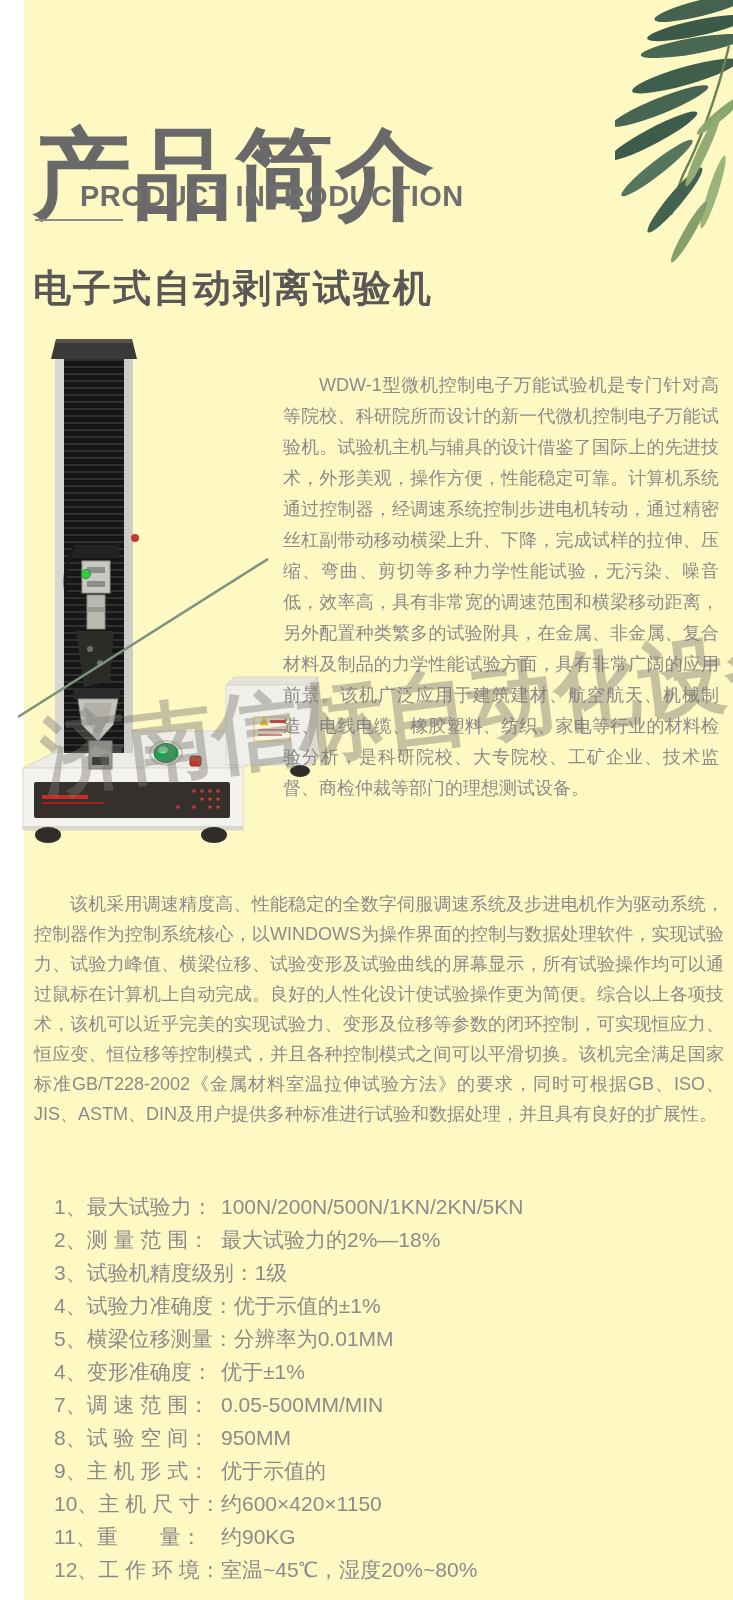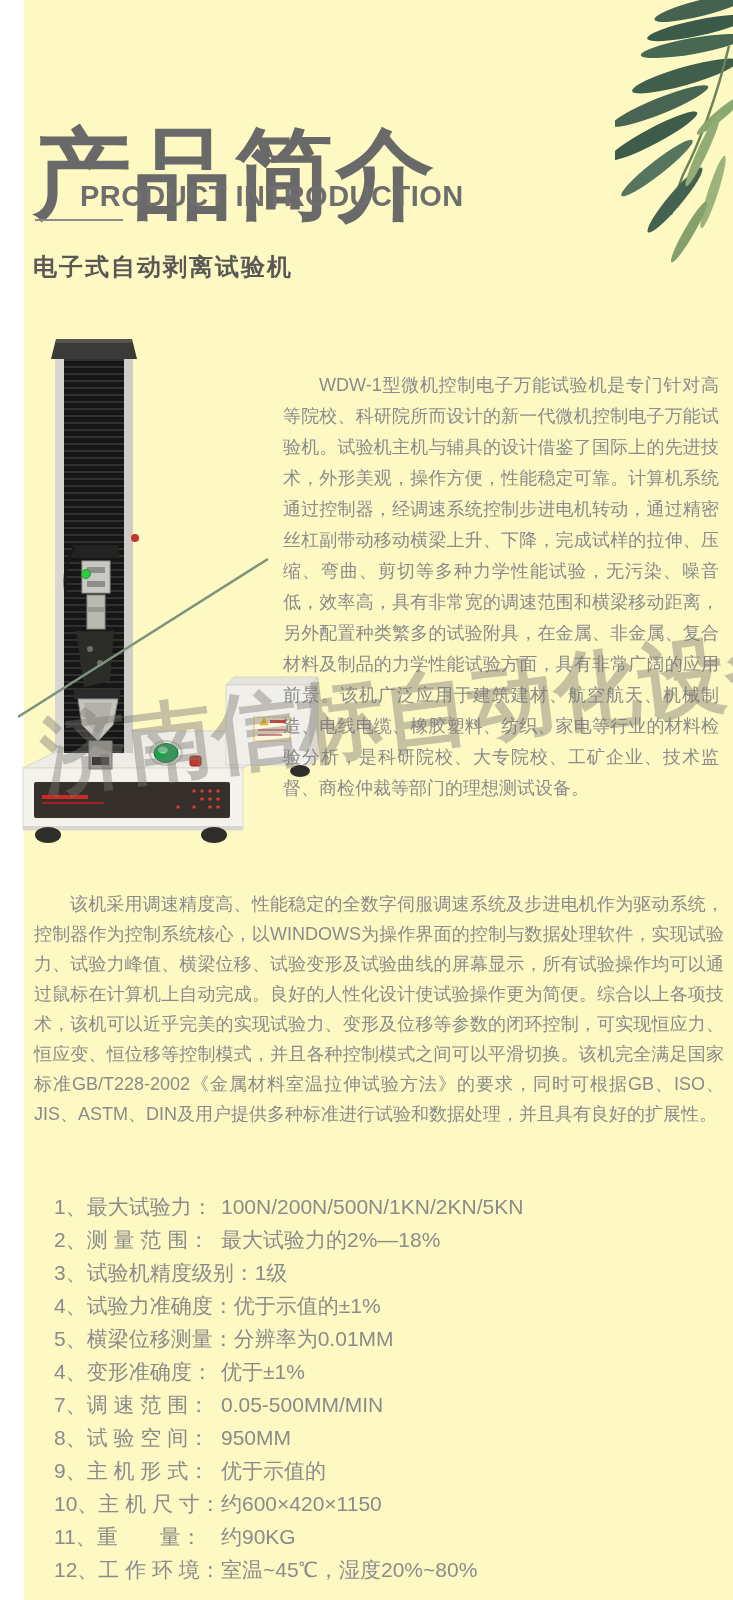--- a/index.html
+++ b/index.html
@@ -13,21 +13,21 @@
   .title-cn{
     position:absolute;left:33px;top:52px;font-size:98px;line-height:1.15;
     font-weight:800;color:#696969;letter-spacing:3px;white-space:nowrap;
   }
   .title-en{
     position:absolute;left:34px;top:180px;font-size:29px;font-weight:600;
     color:#6e6e6e;letter-spacing:0.5px;white-space:nowrap;margin-left:46px;
   }
   .title-underline{position:absolute;left:35px;top:219px;width:88px;height:2px;background:#8a8a8a;}
   .product-name{
-    position:absolute;left:33px;top:231px;font-size:24px;font-weight:700;
+    position:absolute;left:33px;top:231px;font-size:38px;font-weight:700;
     color:#5a5856;letter-spacing:2px;white-space:nowrap;
   }
   
   .leaf{position:absolute;right:0;top:0;width:118px;height:268px;}
   
   .machine{position:absolute;left:18px;top:333px;width:312px;height:515px;}
   
   .para{
     font-size:18px;color:#8b8b8b;text-align:justify;
     text-indent:2em;margin:0;

